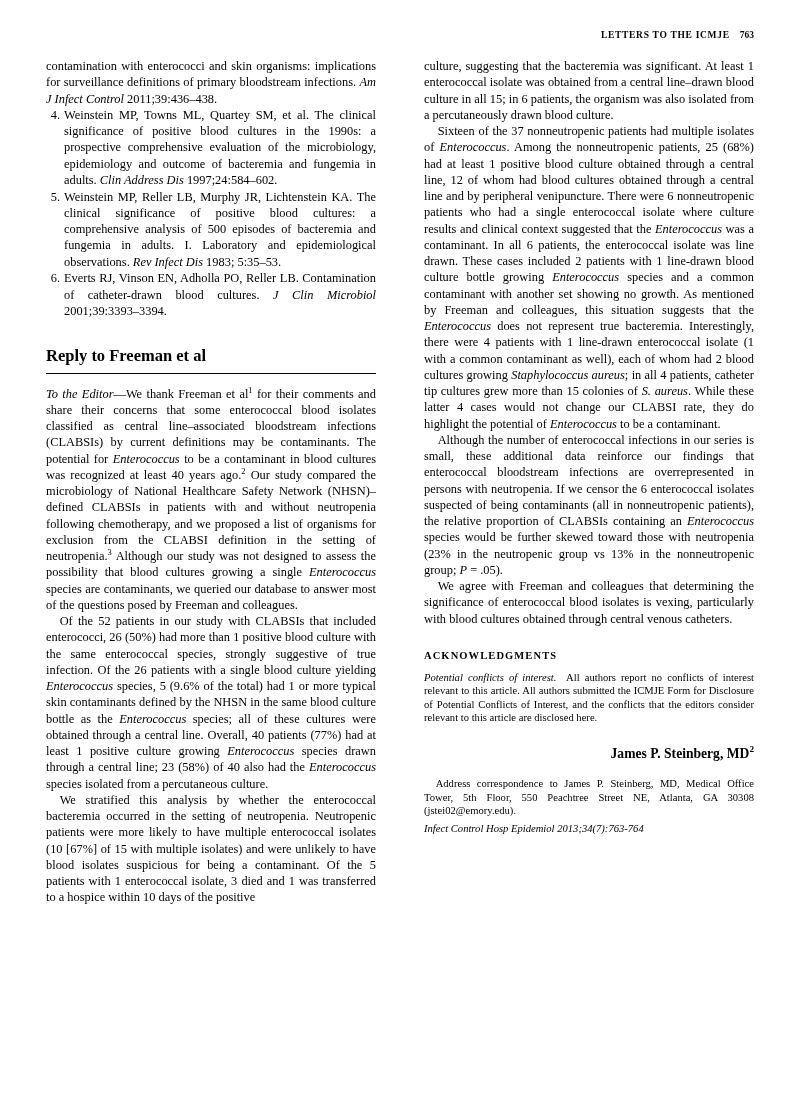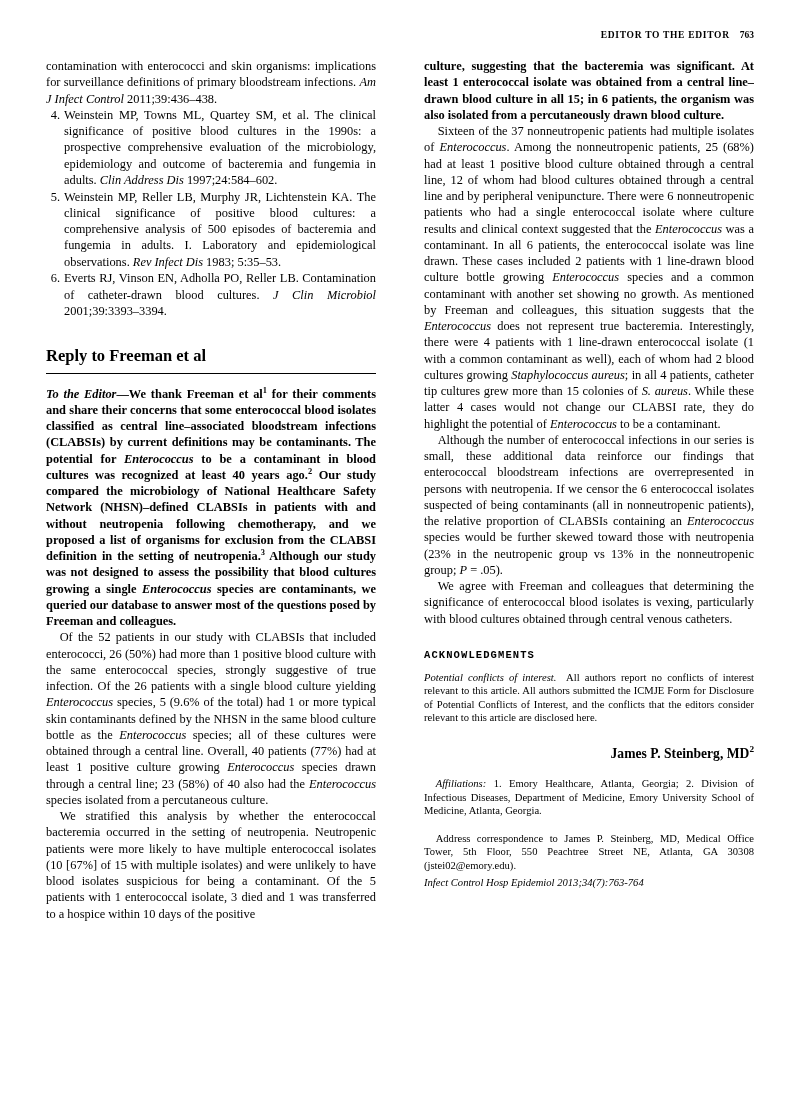--- a/index.html
+++ b/index.html
@@ -50,21 +50,20 @@
     font-size: 12.4px;
     line-height: 1.31;
     text-align: justify;
   }
   p {
     margin: 0;
     text-indent: 1.1em;
   }
   p.noindent {
     text-indent: 0;
-    font-weight: bold;
   }
   .refs {
     margin: 0;
     padding: 0;
     list-style: none;
   }
   .refs li {
     position: relative;
     padding-left: 18px;
     margin-bottom: 0.5px;
@@ -95,21 +94,20 @@
     margin: 6px 0 12px 0;
     height: 0;
   }
   .ack-head {
     font-size: 10.5px;
     font-weight: bold;
     letter-spacing: 1.1px;
     margin: 22px 0 8px 0;
     text-indent: 0;
     text-align: left;
-    font-family: Liberation Mono, monospace;
   }
   .ack-body {
     font-size: 10.6px;
     line-height: 1.28;
     text-align: justify;
     text-indent: 0;
   }
   .authors {
     text-align: right;
     font-size: 13.6px;
@@ -126,21 +124,21 @@
     text-indent: 1.1em;
   }
   sup { font-size: 0.68em; vertical-align: super; line-height: 0; }
 </style>
 </head>
 <body>
 
 <div class="page">
 
   <div class="running-head">
-    <span>EDITOR TO THE EDITOR</span><span class="pageno">763</span>
+    <span>LETTERS TO THE ICMJE</span><span class="pageno">763</span>
   </div>
 
   <div class="columns">
 
     <div class="col">
 
       <div class="ref-cont">contamination with enterococci and skin organisms: implications for surveillance definitions of primary bloodstream infections. <span class="it">Am J Infect Control</span> 2011;39:436–438.</div>
 
       <ul class="refs">
         <li>
@@ -179,21 +177,20 @@
       <p>We agree with Freeman and colleagues that determining the significance of enterococcal blood isolates is vexing, particularly with blood cultures obtained through central venous catheters.</p>
 
       <div class="ack-head">ACKNOWLEDGMENTS</div>
 
       <div class="ack-body"><span class="it">Potential conflicts of interest.</span>&nbsp; All authors report no conflicts of interest relevant to this article. All authors submitted the ICMJE Form for Disclosure of Potential Conflicts of Interest, and the conflicts that the editors consider relevant to this article are disclosed here.</div>
 
       <div class="authors">
         <div>James P. Steinberg, MD<sup>2</sup></div>
       </div>
 
-      <div class="affil"><span class="it">Affiliations:</span> 1. Emory Healthcare, Atlanta, Georgia; 2. Division of Infectious Diseases, Department of Medicine, Emory University School of Medicine, Atlanta, Georgia.</div>
 
       <div class="affil">Address correspondence to James P. Steinberg, MD, Medical Office Tower, 5th Floor, 550 Peachtree Street NE, Atlanta, GA 30308 (jstei02@emory.edu).</div>
 
       <div class="affil" style="text-indent:0; margin-top:4px;"><span class="it">Infect Control Hosp Epidemiol 2013;34(7):763-764</span></div>
 
     </div>
 
   </div>
 </div>
 

